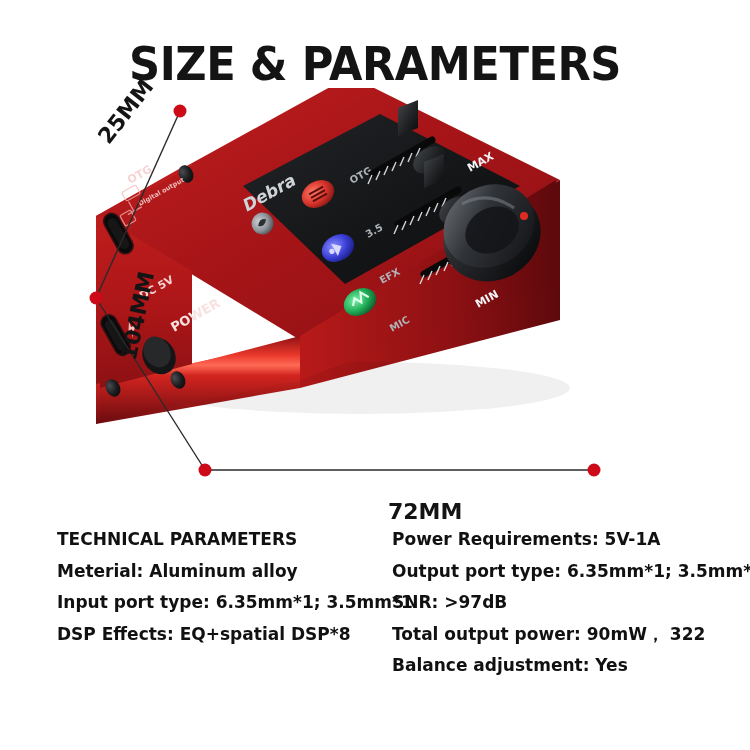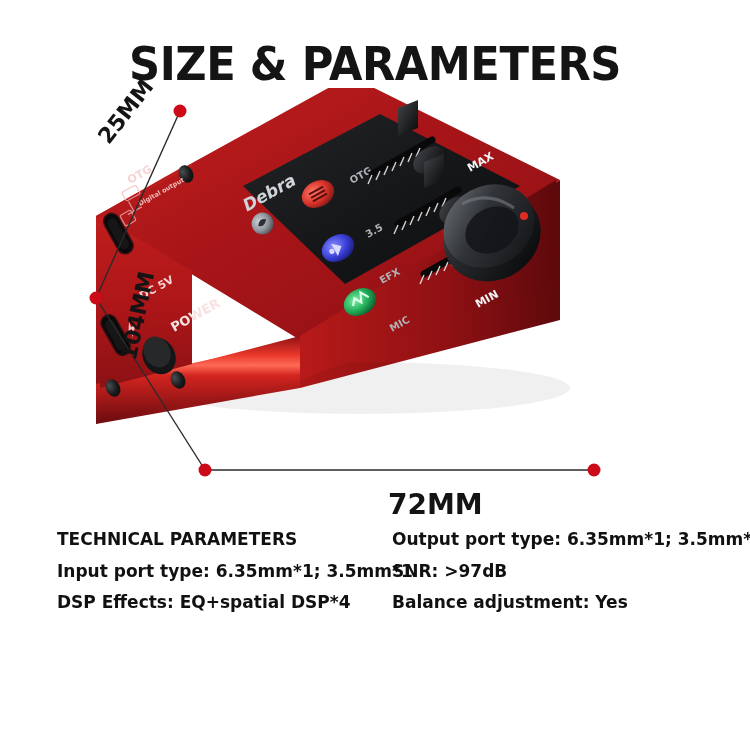--- a/index.html
+++ b/index.html
@@ -58,22 +58,22 @@
   }
   #dim-label-104mm {
     left: 116px;
     top: 357px;
     font-size: 22px;
     transform: rotate(-78deg);
     transform-origin: left top;
   }
   #dim-label-72mm {
     left: 388px;
-    top: 488px;
-    font-size: 28px;
+    top: 499px;
+    font-size: 22px;
   }
 
   
   #spec-block {
     position: absolute;
     left: 0;
     top: 524px;
     width: 750px;
     height: 190px;
   }
@@ -310,21 +310,24 @@
 </svg>
 </div>
 
 <div class="dim-label" id="dim-label-25mm">25MM</div>
 <div class="dim-label" id="dim-label-104mm">104MM</div>
 <div class="dim-label" id="dim-label-72mm">72MM</div>
 
 <div id="spec-block">
   <div class="spec-column" id="spec-column-left">
     <div class="spec-row">TECHNICAL PARAMETERS</div>
+    <div class="spec-row">Meterial: Aluminum alloy</div>
     <div class="spec-row">Input port type: 6.35mm*1; 3.5mm*1</div>
-    <div class="spec-row">DSP Effects: EQ+spatial DSP*4</div>
+    <div class="spec-row">DSP Effects: EQ+spatial DSP*8</div>
   </div>
   <div class="spec-column" id="spec-column-right">
+    <div class="spec-row">Power Requirements: 5V-1A</div>
     <div class="spec-row">Output port type: 6.35mm*1; 3.5mm*1</div>
     <div class="spec-row">SNR: &gt;97dB</div>
+    <div class="spec-row">Total output power: 90mW， 322</div>
     <div class="spec-row">Balance adjustment: Yes</div>
   </div>
 </div>
 
 </body></html>

